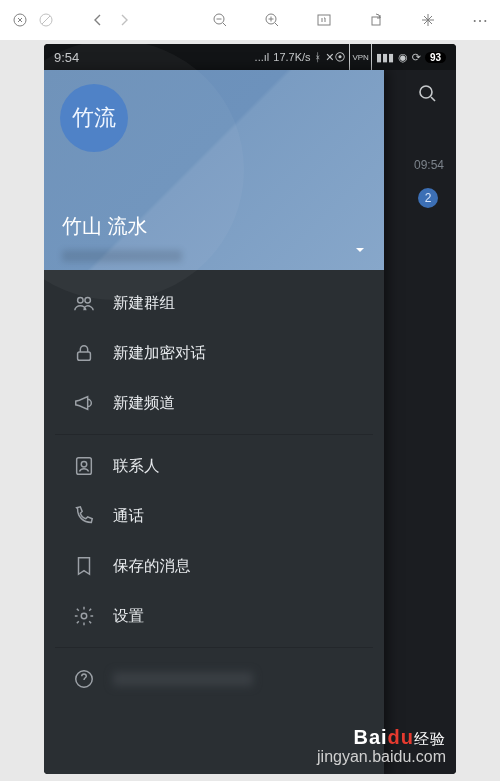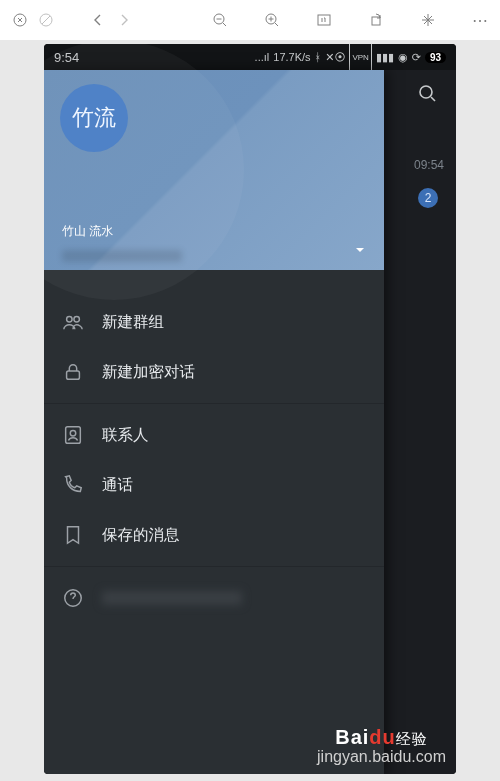--- a/index.html
+++ b/index.html
@@ -22,33 +22,33 @@
 
 .app-shadow { position: absolute; top: 26px; right: 0; bottom: 0; width: 89px; background: #1b1d21; }
 .app-shadow .search { position: absolute; top: 12px; right: 18px; color: #c6c9cb; }
 .app-shadow .time { position: absolute; top: 88px; right: 12px; color: #7b828a; font-size: 12px; }
 .app-shadow .badge { position: absolute; top: 118px; right: 18px; width: 20px; height: 20px; border-radius: 10px; background: #3c6fb5; color: #d9e6fb; font-size: 12px; display: flex; align-items: center; justify-content: center; }
 
 .drawer { position: absolute; top: 26px; left: 0; bottom: 0; width: 340px; background: #2a2f33; box-shadow: 4px 0 12px rgba(0,0,0,.5); }
 .drawer-header { height: 200px; background: linear-gradient(135deg, #6b8fb8 0%, #6d92bc 45%, #7a9cc2 46%, #87a7ca 100%); position: relative; padding: 14px 16px 10px; color: #fff; }
 .drawer-header::before { content:""; position:absolute; left:-60px; top:-30px; width:260px; height:260px; border-radius:50%; background: rgba(255,255,255,.04); }
 .avatar { width: 68px; height: 68px; border-radius: 50%; background: #4f82c7; display: flex; align-items: center; justify-content: center; font-size: 22px; color: #eef5ff; position: relative; z-index: 1; }
-.drawer-name { position: absolute; bottom: 30px; left: 18px; font-size: 12px; color: #fff; }
+.drawer-name { position: absolute; bottom: 30px; left: 18px; font-size: 20px; color: #fff; }
 .drawer-acct { position: absolute; bottom: 10px; right: 18px; color: #fff; }
 .drawer-blur { position:absolute; bottom:8px; left:18px; width:120px; height:12px; background:rgba(0,0,0,.12); filter:blur(3px); border-radius:3px; }
 
-.menu { padding: 8px 0; margin-top: 19px; }
+.menu { padding: 8px 11px; }
 .mitem { display: flex; align-items: center; height: 50px; padding: 0 18px; color: #e7eaed; cursor: pointer; }
 .mitem .micon { width: 40px; color: #9ca1a7; display: flex; align-items: center; }
 .mitem .mlabel { font-size: 15.5px; }
 .msep { height: 1px; background: #23272b; margin: 6px 0; }
 .mlabel.blur { filter: blur(4px); color:#777; background:#3a3f44; border-radius:3px; width:140px; height:14px; }
 
 .watermark { position: absolute; right: 10px; bottom: 8px; text-align: right; color: #fff; line-height: 1.1; pointer-events: none; }
-.watermark .wm1 { font-size: 20px; font-weight: 700; letter-spacing: 1px; text-align: center; }
+.watermark .wm1 { font-size: 20px; font-weight: 700; letter-spacing: 1px; }
 .watermark .wm1 .red { color:#e53a2f; }
 .watermark .wm2 { font-size: 16px; color: #d0d0d0; }
 </style>
 </head>
 <body>
 
 <div class="browser-bar">
   <div class="bicon">
       <svg width="14" height="14" viewBox="0 0 14 14">
         <circle cx="7" cy="7" r="6" fill="none" stroke="currentColor"></circle>
@@ -159,20 +159,28 @@
       </div>
       <div class="mitem">
         <span class="micon">
             <svg width="22" height="22" viewBox="0 0 24 24" fill="none" stroke="currentColor" stroke-width="1.6">
               <rect x="5" y="11" width="14" height="9" rx="2"></rect>
               <path d="M8 11V8a4 4 0 0 1 8 0v3"></path>
             </svg>
           </span>
         <span class="mlabel">新建加密对话</span>
       </div>
+      <div class="mitem">
+        <span class="micon">
+            <svg width="22" height="22" viewBox="0 0 24 24" fill="none" stroke="currentColor" stroke-width="1.6">
+              <path d="M3 10v4l4 1 9 4V5l-9 4-4 1zM16 8a4 4 0 0 1 0 8"></path>
+            </svg>
+          </span>
+        <span class="mlabel">新建频道</span>
+      </div>
 
       <div class="msep"></div>
 
       <div class="mitem">
         <span class="micon">
             <svg width="22" height="22" viewBox="0 0 24 24" fill="none" stroke="currentColor" stroke-width="1.6">
               <rect x="4" y="3" width="16" height="18" rx="2"></rect>
               <circle cx="12" cy="10" r="3"></circle>
               <path d="M7 18c1-2 3-3 5-3s4 1 5 3"></path>
             </svg>
@@ -188,20 +196,29 @@
         <span class="mlabel">通话</span>
       </div>
       <div class="mitem">
         <span class="micon">
             <svg width="22" height="22" viewBox="0 0 24 24" fill="none" stroke="currentColor" stroke-width="1.6">
               <path d="M6 3h12v18l-6-4-6 4V3z"></path>
             </svg>
           </span>
         <span class="mlabel">保存的消息</span>
       </div>
+      <div class="mitem">
+        <span class="micon">
+            <svg width="22" height="22" viewBox="0 0 24 24" fill="none" stroke="currentColor" stroke-width="1.6">
+              <circle cx="12" cy="12" r="3"></circle>
+              <path d="M12 2v3M12 19v3M4.2 4.2l2.1 2.1M17.7 17.7l2.1 2.1M2 12h3M19 12h3M4.2 19.8l2.1-2.1M17.7 6.3l2.1-2.1"></path>
+            </svg>
+          </span>
+        <span class="mlabel">设置</span>
+      </div>
 
       <div class="msep"></div>
 
       <div class="mitem">
         <span class="micon">
             <svg width="22" height="22" viewBox="0 0 24 24" fill="none" stroke="currentColor" stroke-width="1.6">
               <circle cx="12" cy="12" r="9"></circle>
               <path d="M9.5 9a2.5 2.5 0 0 1 5 0c0 1.5-2.5 2-2.5 4M12 17h.01"></path>
             </svg>
           </span>

